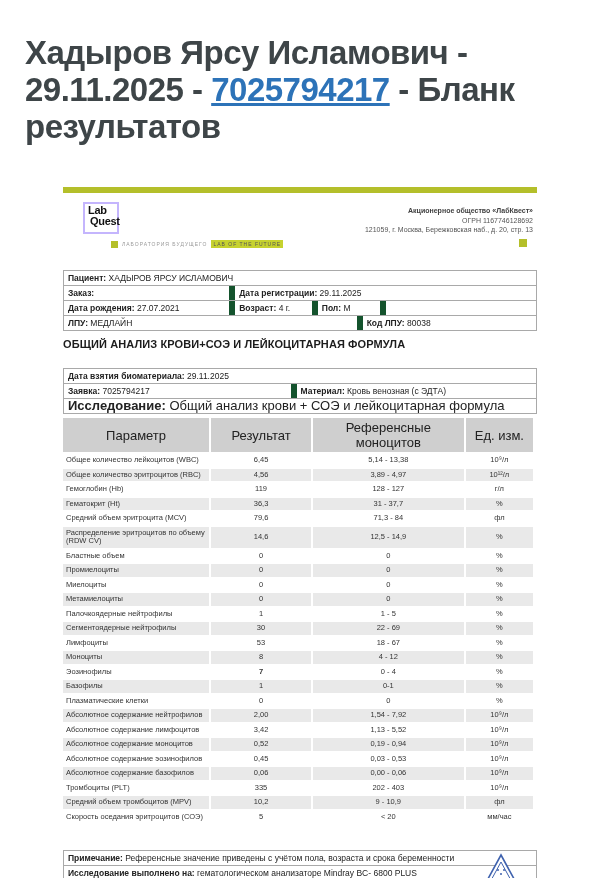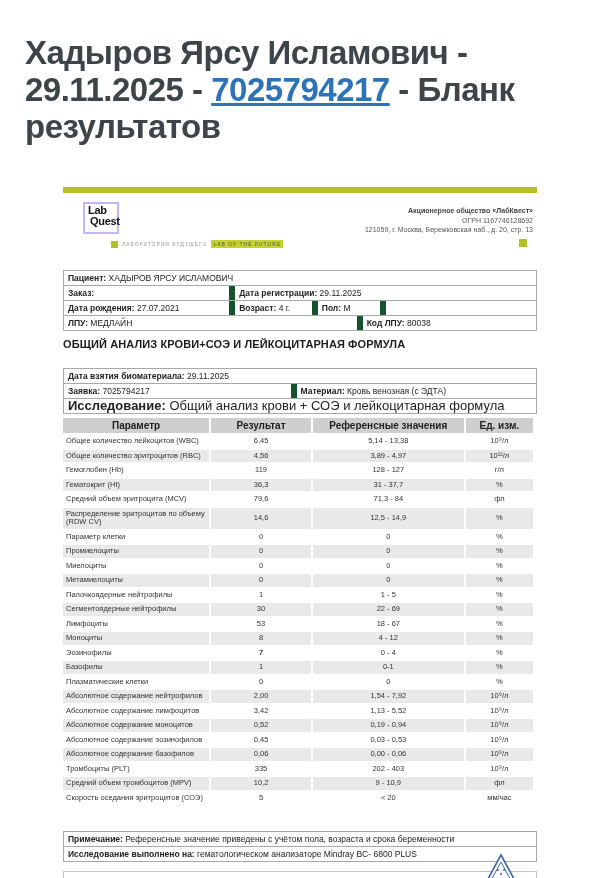--- a/index.html
+++ b/index.html
@@ -38,21 +38,21 @@
   .icell:first-child { border-left:none; }
   .lbl { font-weight:700; }
   .small-meta { font-size:13px; }
 
   .sec-title { font-size:11px; font-weight:700; color:#1c1c1c; margin:7px 0 4px 0;
     letter-spacing:0.1px; }
 
   
   table.results { width:100%; border-collapse:separate; border-spacing:2px 2px;
     margin:2px -2px 0 -2px; }
-  table.results th { background:#cfcfcf; font-size:10px; font-weight:700; color:#222;
+  table.results th { background:#cfcfcf; font-size:13px; font-weight:400; color:#222;
     padding:2px 1px; text-align:center; }
   table.results td { font-size:7.5px; line-height:8.5px; color:#333; padding:2px 3px; }
   table.results tr.alt td { background:#e9e9e9; }
   td.param { text-align:left;margin-top:28px; }
   td.center { text-align:center; }
   td.hi { font-weight:700; color:#111; }
   .c-param { width:31.5%; } .c-res { width:21.5%; } .c-ref { width:32.5%; } .c-unit { width:14.5%; }
 
   
   .notes { margin-top:26px; }
@@ -134,21 +134,21 @@
     <colgroup>
         <col class="c-param">
         <col class="c-res">
         <col class="c-ref">
         <col class="c-unit">
       </colgroup>
     <thead>
       <tr>
         <th>Параметр</th>
         <th>Результат</th>
-        <th>Референсные значения</th>
+        <th>Референсные моноцитов</th>
         <th>Ед. изм.</th>
       </tr>
     </thead>
     <tbody>
         <tr>
           <td class="param">Общее количество лейкоцитов (WBC)</td>
           <td class="center">6,45</td>
           <td class="center">5,14 - 13,38</td>
           <td class="center">10⁹/л</td>
         </tr>
@@ -176,21 +176,21 @@
           <td class="center">71,3 - 84</td>
           <td class="center">фл</td>
         </tr>
         <tr class="alt">
           <td class="param">Распределение эритроцитов по объему (RDW CV)</td>
           <td class="center">14,6</td>
           <td class="center">12,5 - 14,9</td>
           <td class="center">%</td>
         </tr>
         <tr>
-          <td class="param">Параметр клетки</td>
+          <td class="param">Бластные объем</td>
           <td class="center">0</td>
           <td class="center">0</td>
           <td class="center">%</td>
         </tr>
         <tr class="alt">
           <td class="param">Промиелоциты</td>
           <td class="center">0</td>
           <td class="center">0</td>
           <td class="center">%</td>
         </tr>

